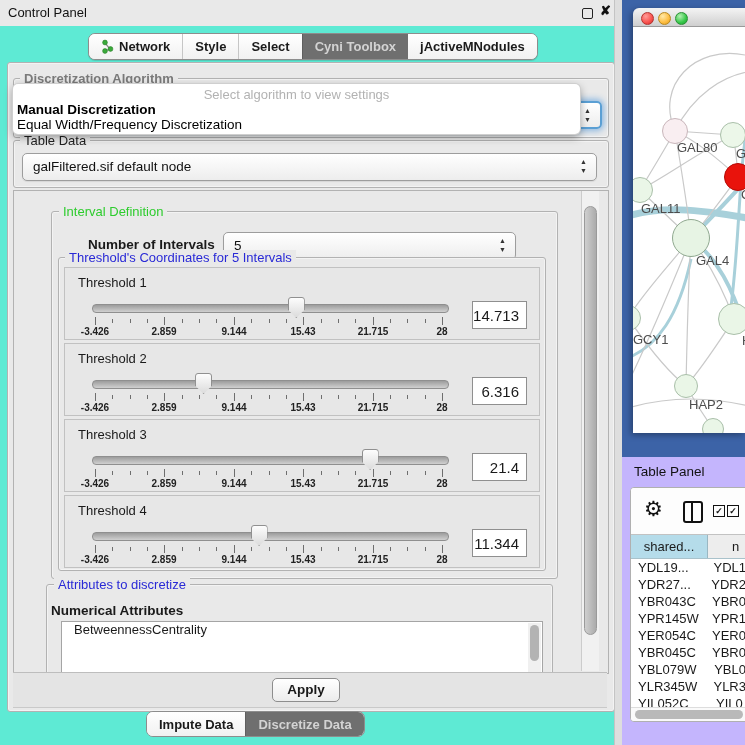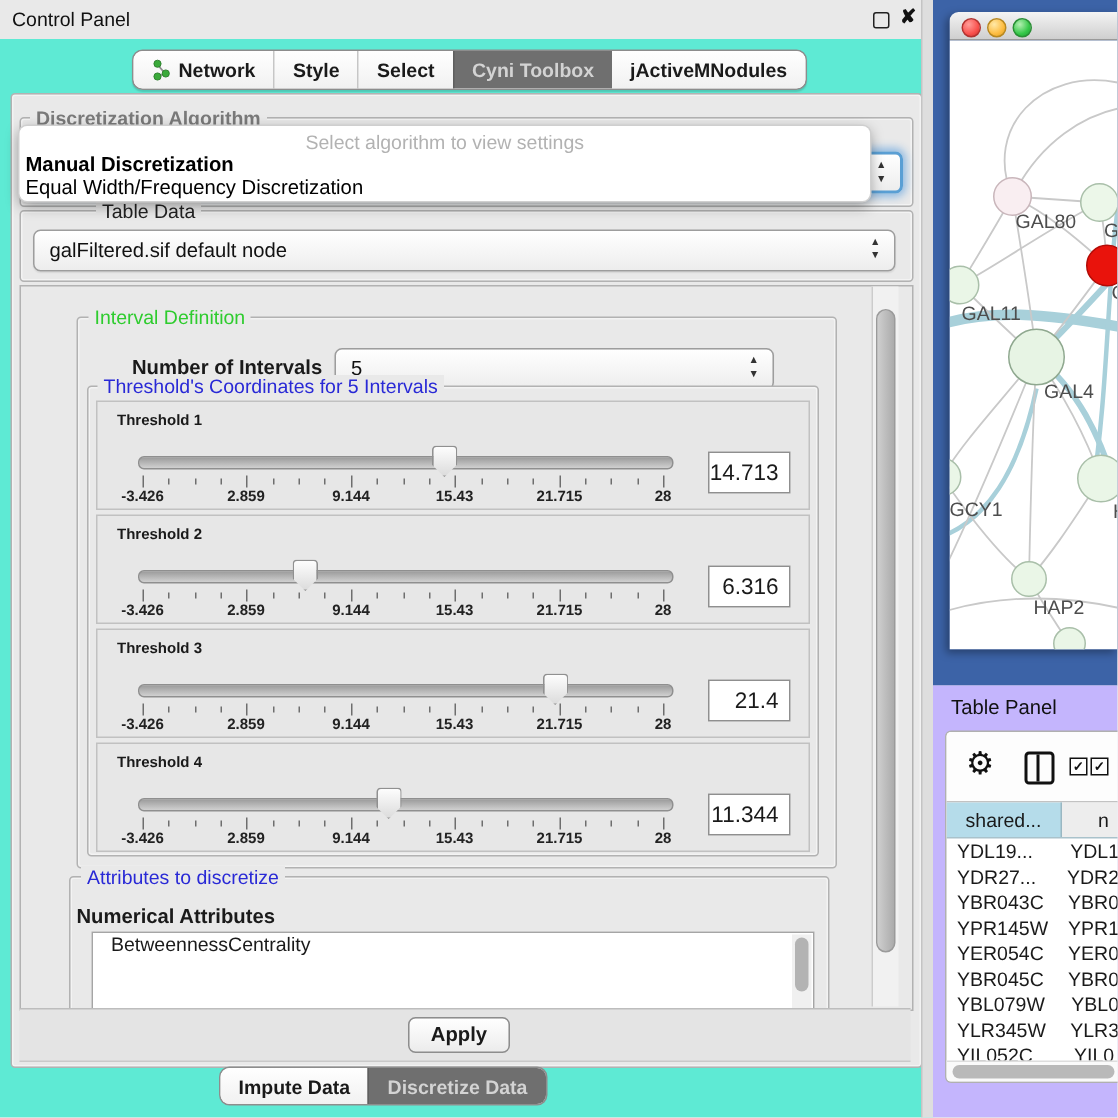--- a/index.html
+++ b/index.html
@@ -51,21 +51,21 @@
   .viewport{position:absolute;left:13px;top:190px;width:594px;height:482px;
             border:1px solid #b2b2b2;background:#e9e9e9;overflow:hidden;}
   .vscroll{position:absolute;left:581px;top:191px;width:17px;height:480px;background:#f1f1f1;
            border-left:1px solid #cccccc;}
   .vscroll .thumb{position:absolute;left:2px;right:2px;top:15px;height:427px;border-radius:7px;
            background:linear-gradient(90deg,#cfcfcf,#ababab);border:1px solid #9a9a9a;}
 
   
   .th-row{position:absolute;left:63px;width:474px;height:71px;background:#e7e7e7;
           border:1px solid #c1c1c1;}
-  .th-label{position:absolute;left:13px;top:7px;font-weight:bold;font-size:10px;}
+  .th-label{position:absolute;left:13px;top:7px;font-weight:normal;font-size:13px;}
   .slider-track{position:absolute;left:27px;top:36px;width:355px;height:7px;border-radius:4px;
           background:linear-gradient(#9c9c9c,#d0d0d0);border:1px solid #8f8f8f;}
   .slider-handle{position:absolute;top:29px;width:15px;height:19px;background:linear-gradient(#fdfdfd,#dcdcdc);
           border:1px solid #909090;clip-path:polygon(0 0,100% 0,100% 60%,50% 100%,0 60%);
           border-radius:3px 3px 0 0;}
   .slider-ticks{position:absolute;left:30px;top:49px;width:347px;height:9px;}
   .tick{position:absolute;top:2px;width:1px;height:4px;background:#6e6e6e;}
   .tick.major{top:0;height:8px;}
   .tick-labels{position:absolute;left:30px;top:58px;width:308px;height:11px;}
   .tick-lab{position:absolute;transform:translateX(-50%);font-size:10px;font-weight:bold;color:#222;white-space:nowrap;}
@@ -172,21 +172,21 @@
       </span>
   </div>
 
   <div class="popup">
     <div class="popup-hint">Select algorithm to view settings</div>
     <div class="popup-opt" style="top:18px;font-weight:bold;">Manual Discretization</div>
     <div class="popup-opt" style="top:33px;">Equal Width/Frequency Discretization</div>
   </div>
 
   <div class="groupbox" style="left:13px;top:140px;width:594px;height:46px;"></div>
-  <span class="grouptitle" style="left:20px;top:133px;color:#222;margin-left:44px;">Table Data</span>
+  <span class="grouptitle" style="left:20px;top:133px;color:#222;">Table Data</span>
   <div class="combo" style="left:22px;top:153px;width:563px;">
     <span>galFiltered.sif default node</span>
     <span class="spin">
         <span>▲</span>
         <span>▼</span>
       </span>
   </div>
 
   <div class="viewport">
 

